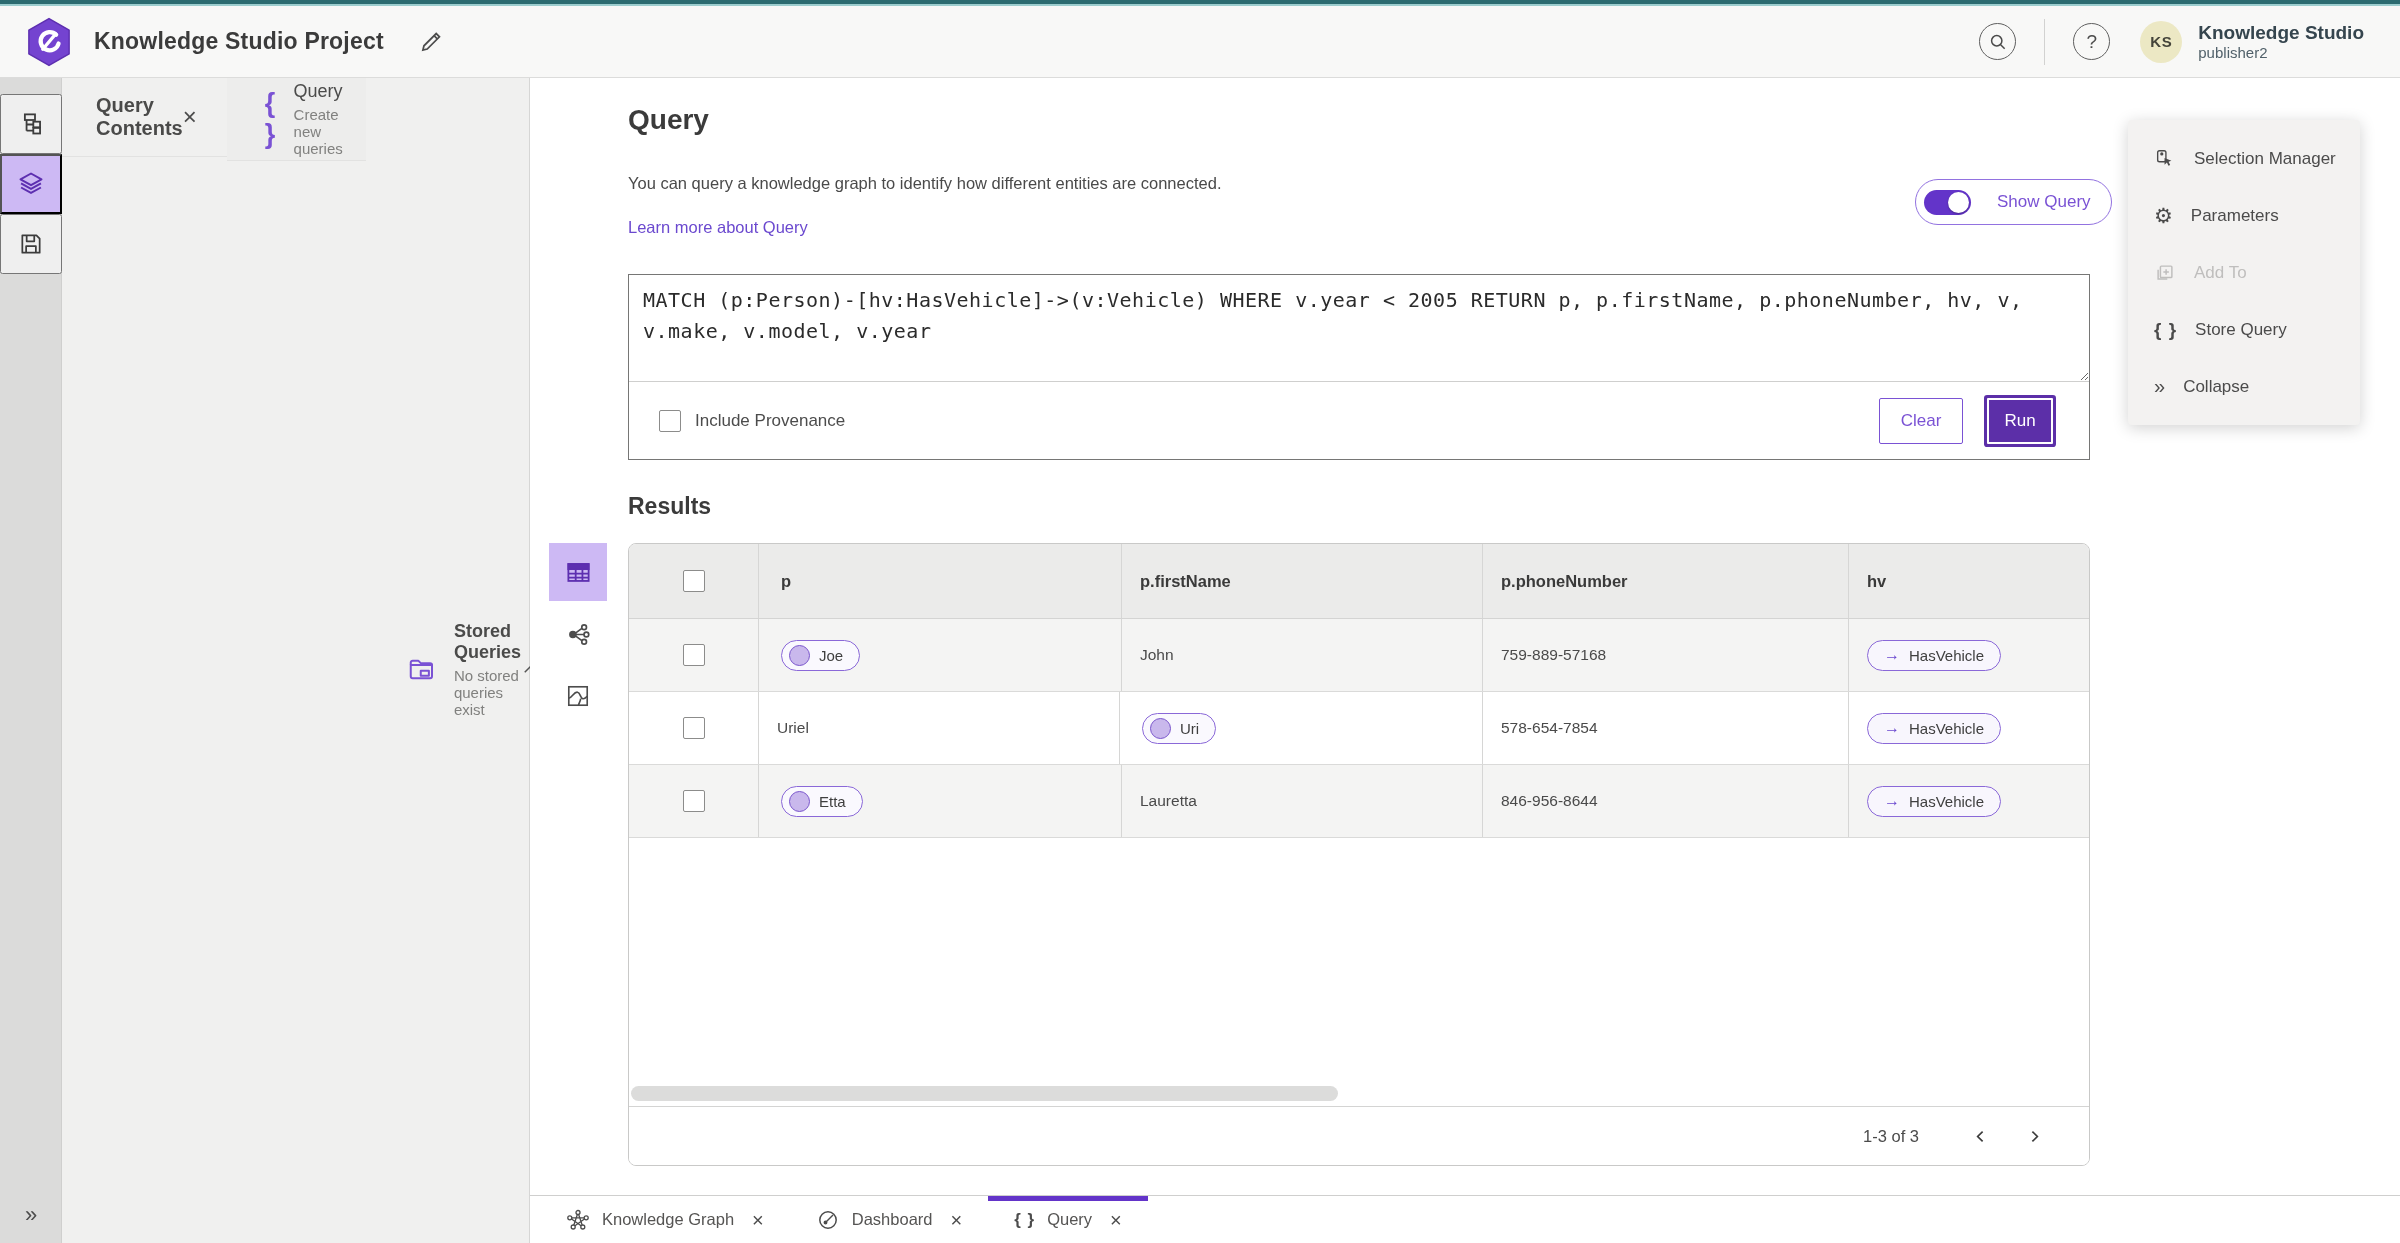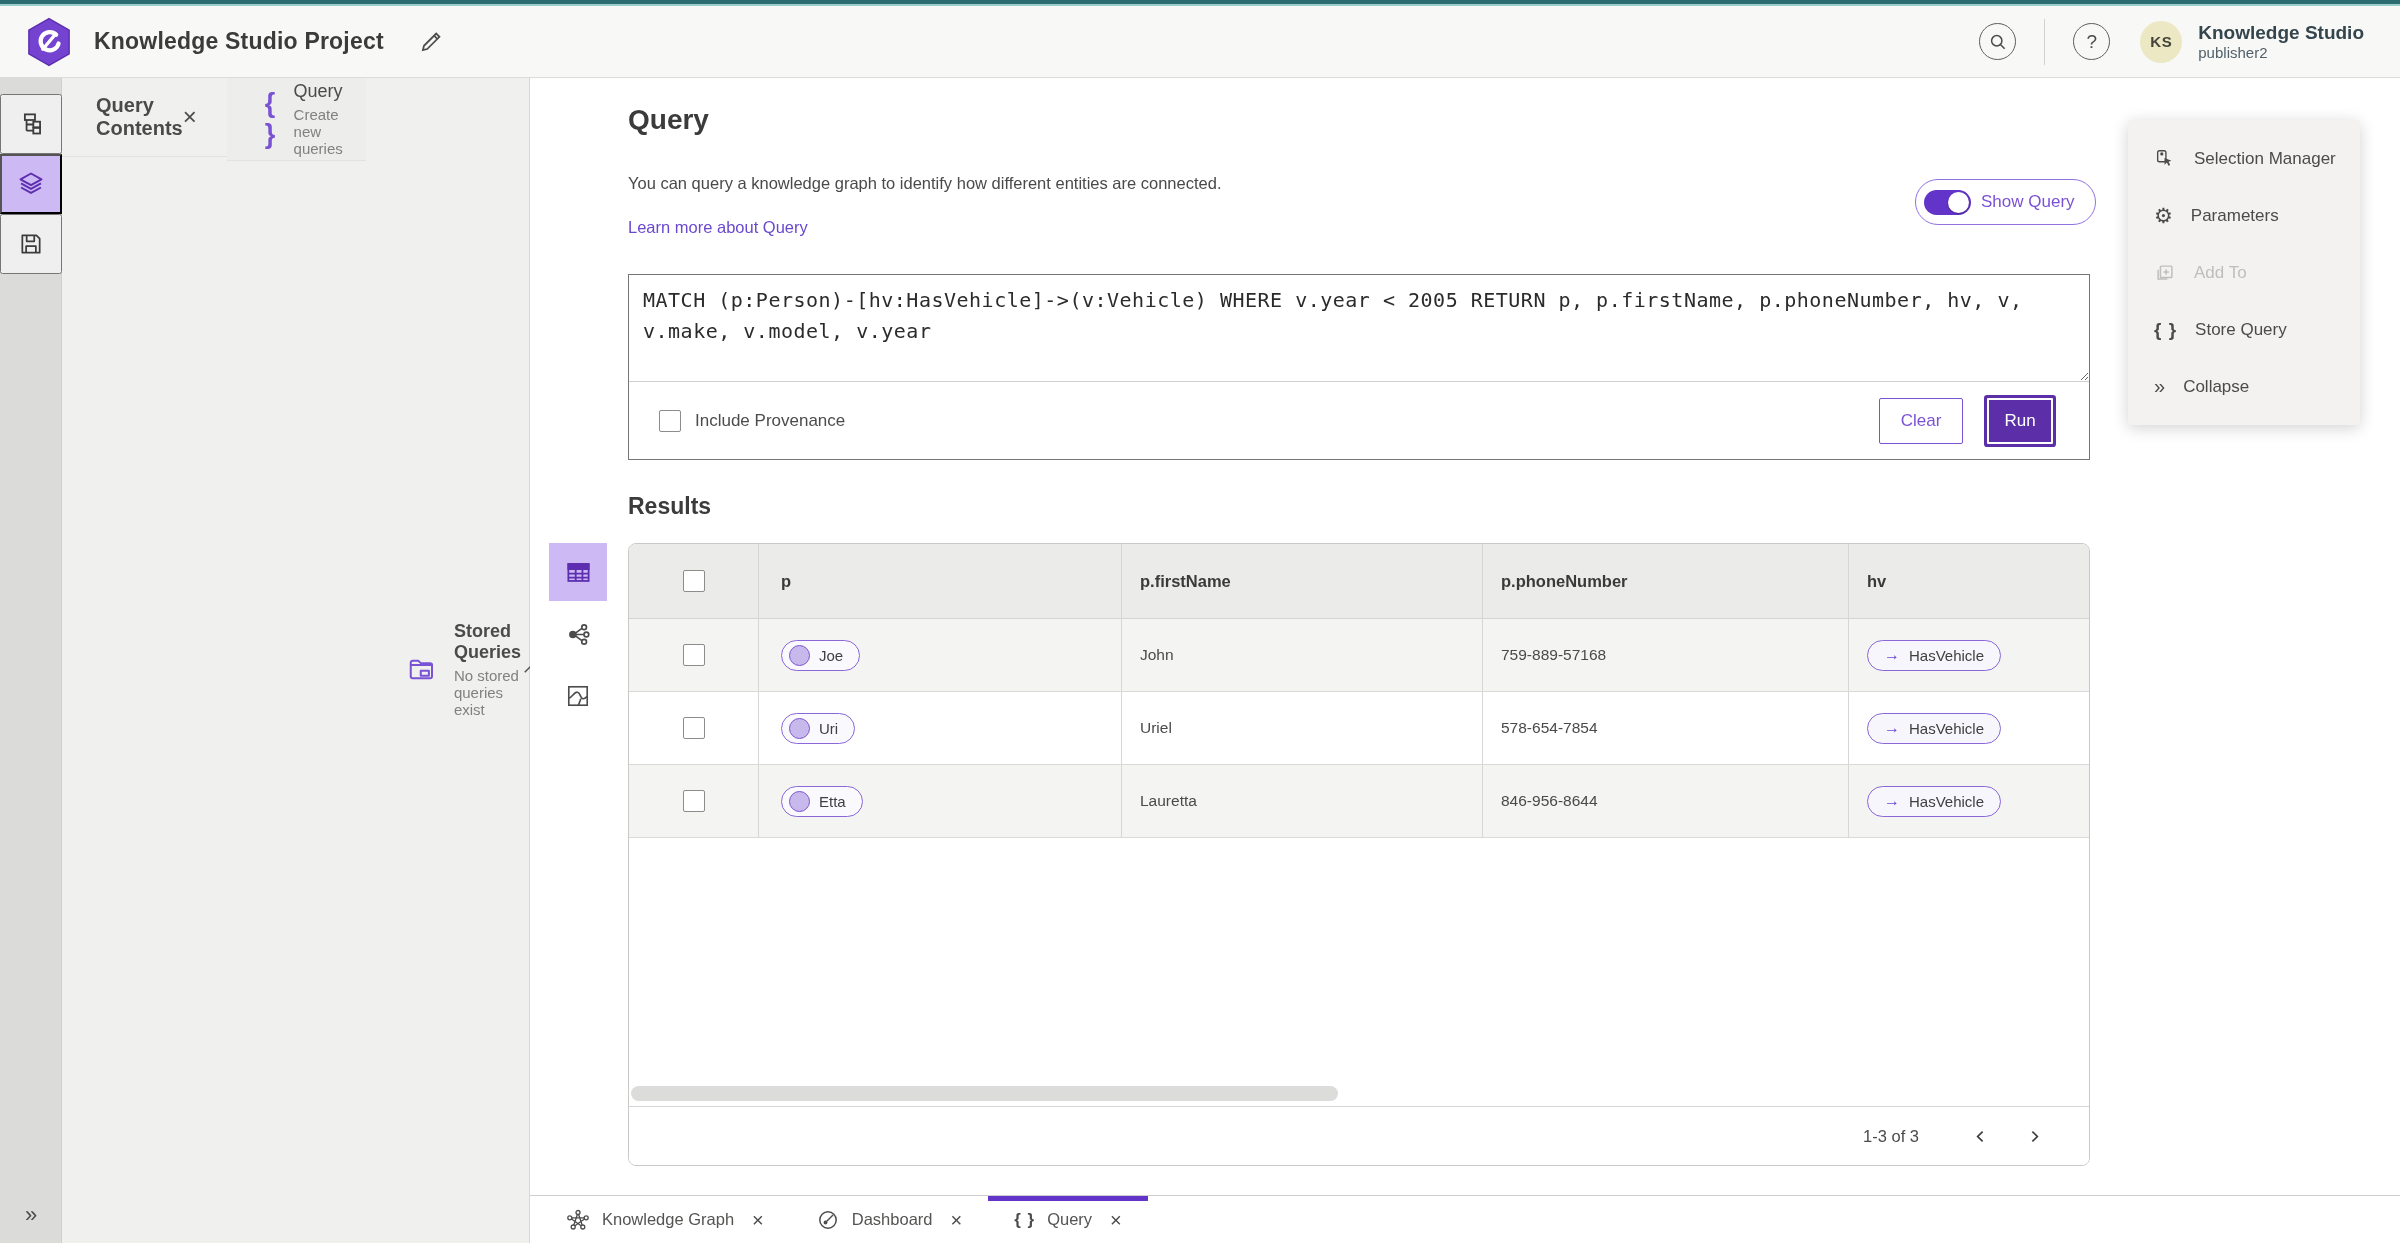--- a/index.html
+++ b/index.html
@@ -49,21 +49,21 @@
   .filter-box { margin:10px 45px 0 41px; height:44px; background:#fdfdfd; border:1px solid #8f8f8e; border-radius:2px; display:flex; align-items:flex-end; padding:0 12px; }
   .filter-box input { border:none; outline:none; background:transparent; font-size:16.5px; margin-left:10px; width:100%; font-family:"Liberation Sans",sans-serif; color:#3c3c3c; }
   .filter-box input::placeholder { color:#9a9a98; }
 
   
   .main { flex:1; position:relative; background:#fff; min-width:0; }
   .page-title { position:absolute; left:98px; top:26px; font-size:28px; font-weight:700; color:#3b3b3b; }
   .page-desc { position:absolute; left:98px; top:96px; font-size:16.5px; color:#4a4a4a; }
   .learn-link { position:absolute; left:98px; top:140px; font-size:16.5px; color:#6b49cf; text-decoration:none; cursor:pointer; }
 
-  .show-query { position:absolute; left:1385px; top:101px; height:46px; display:flex; align-items:center; gap:10px; padding:0 20px 0 8px; border:1.7px solid #9272e0; border-radius:23px; background:#fff; cursor:pointer; }
+  .show-query { position:absolute; left:1385px; top:101px; height:46px; display:flex; align-items:center; gap:26px; padding:0 20px 0 8px; border:1.7px solid #9272e0; border-radius:23px; background:#fff; cursor:pointer; }
   .toggle { width:47px; height:25px; border-radius:13px; background:#6334c9; position:relative; }
   .toggle .knob { position:absolute; top:2px; right:2px; width:21px; height:21px; border-radius:50%; background:#fff; box-shadow:0 1px 2px rgba(0,0,0,.3); }
   .show-query .lbl { font-size:17px; color:#7a52d4; }
 
   .query-form { position:absolute; left:98px; top:196px; width:1462px; border:1px solid #767675; background:#fff; }
   .query-form textarea { display:block; width:100%; height:107px; border:none; border-bottom:1px solid #cfcfce; outline:none; resize:vertical; padding:10px 14px; font-family:"DejaVu Sans Mono","Liberation Mono",monospace; font-size:20px; letter-spacing:.5px; line-height:31px; color:#2b2b2b; }
   .form-footer { height:77px; display:flex; align-items:center; padding:0 12px 0 30px; }
   .cb { appearance:none; -webkit-appearance:none; width:22px; height:22px; border:1.6px solid #8c8c8b; border-radius:2px; background:#fff; cursor:pointer; }
   .prov-label { font-size:17px; color:#4c4c4c; margin-left:14px; }
   .form-footer .spacer { flex:1; }
@@ -310,27 +310,27 @@
               <span class="arrow">→</span>
               <span class="chip-lbl">HasVehicle</span>
             </span>
           </div>
         </div>
 
         <div class="trow tbodyrow">
           <div class="cell col-check">
               <input type="checkbox" class="cb" style="">
             </div>
+          <div class="cell col-fn">Uriel</div>
           <div class="cell col-p">
             <span class="chip">
               <span class="node-dot"></span>
               <span class="chip-lbl">Uri</span>
             </span>
           </div>
-          <div class="cell col-fn">Uriel</div>
           <div class="cell col-ph">578-654-7854</div>
           <div class="cell last">
             <span class="chip edge">
               <span class="arrow">→</span>
               <span class="chip-lbl">HasVehicle</span>
             </span>
           </div>
         </div>
 
         <div class="trow tbodyrow odd">

